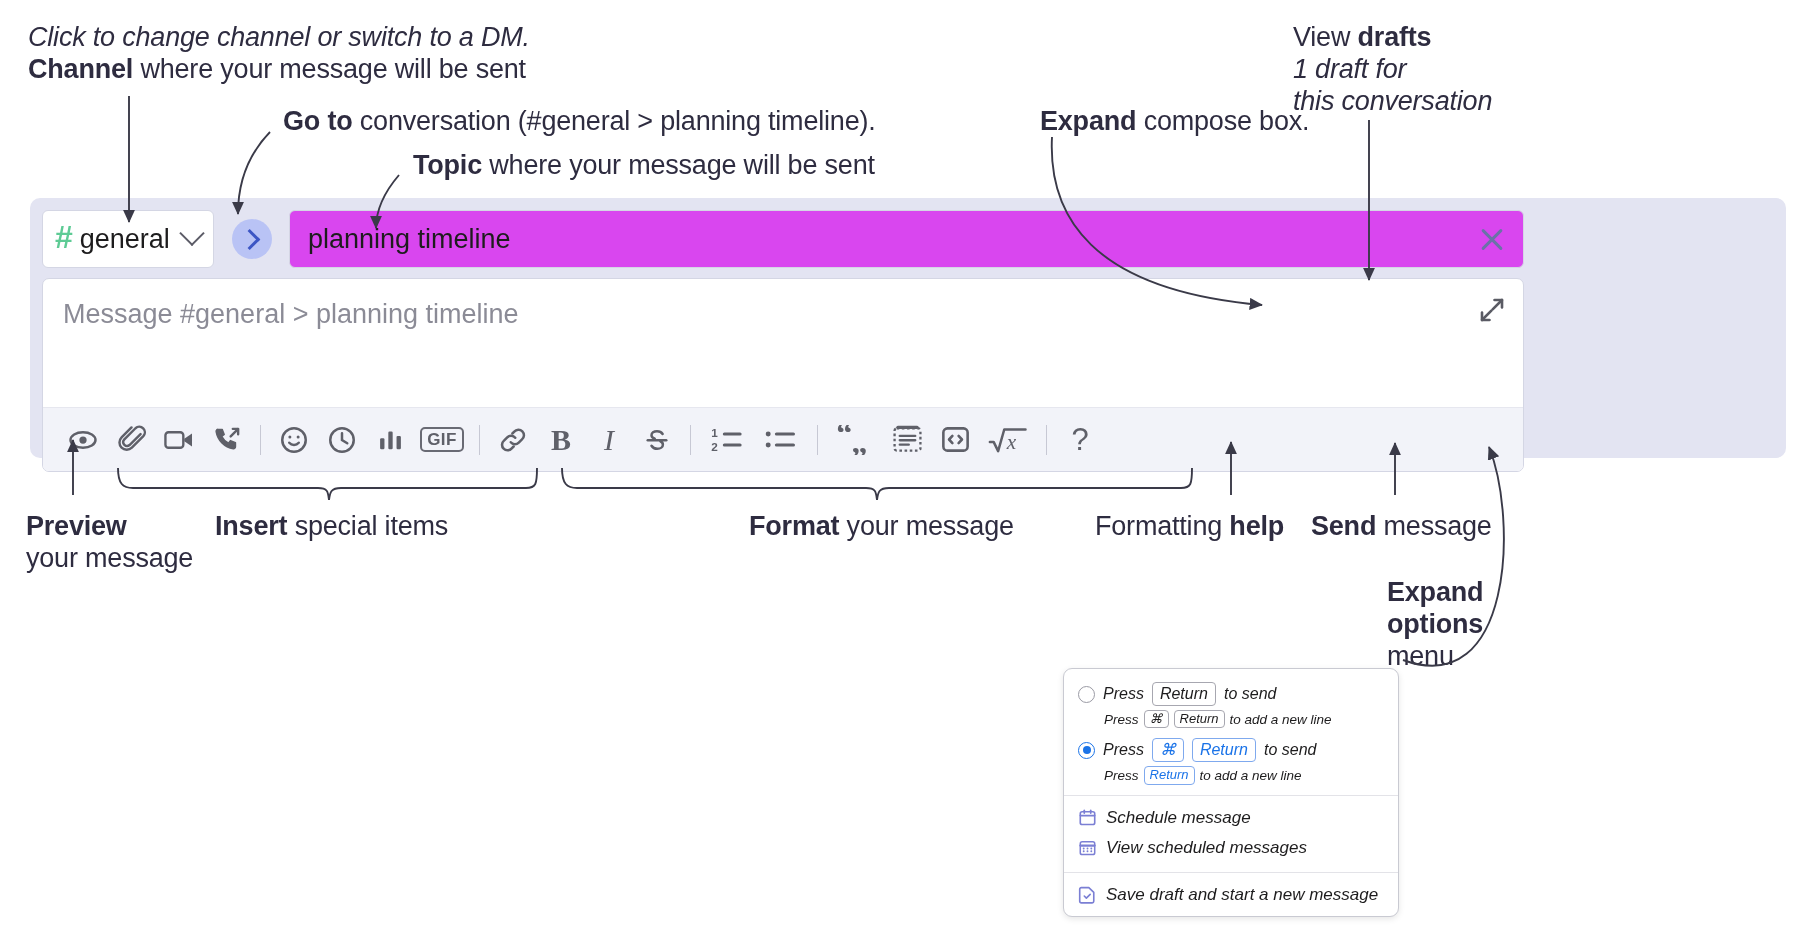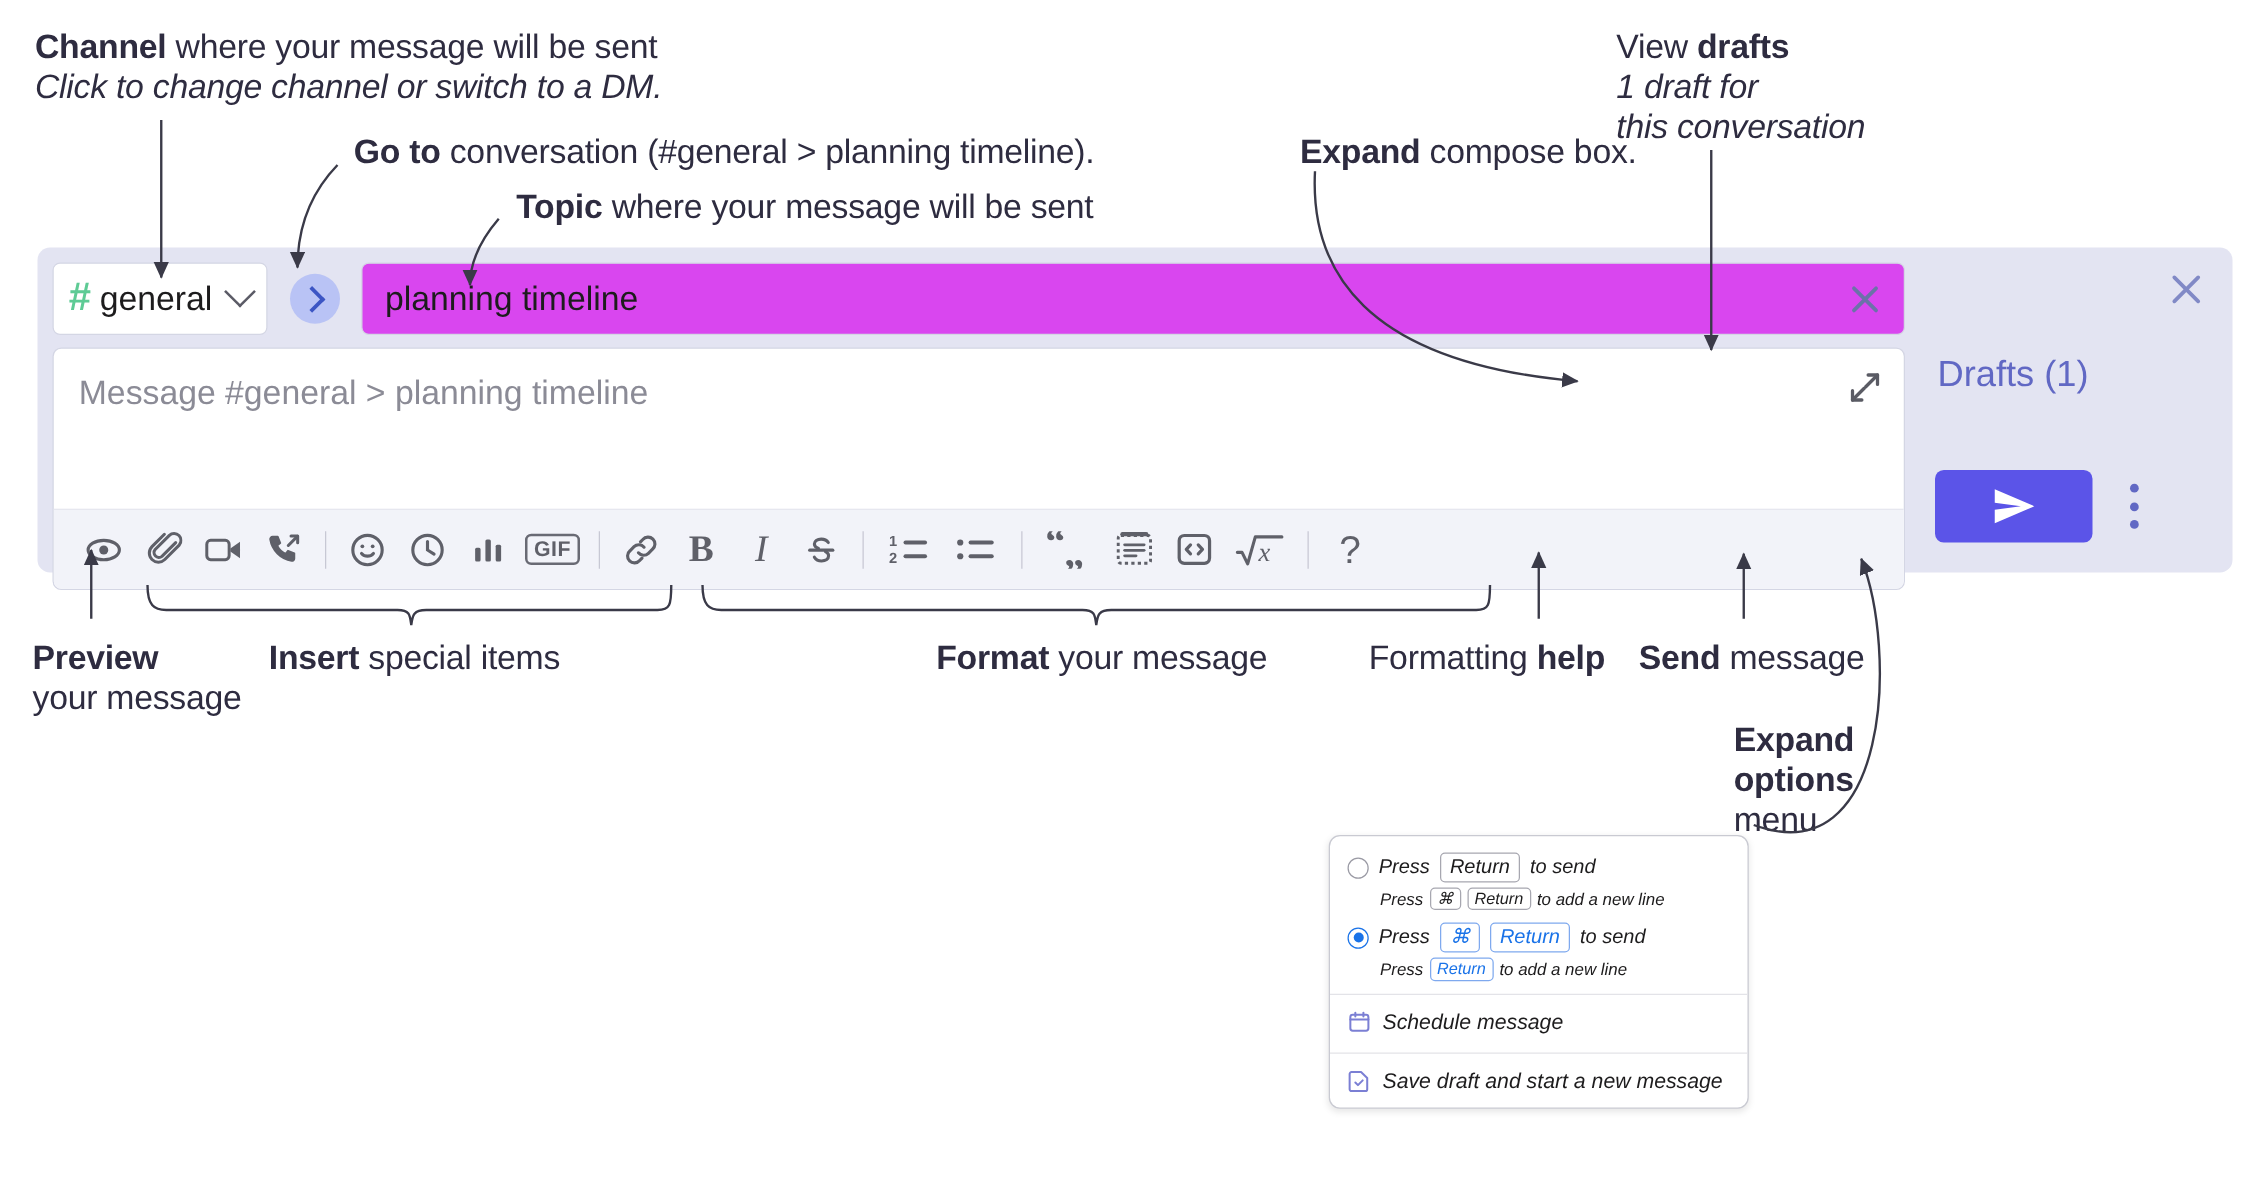--- a/index.html
+++ b/index.html
@@ -147,22 +147,22 @@
   .mitem{display:flex;align-items:center;gap:9px;padding:5px 14px;font-size:17px;cursor:pointer;}
   .mico{width:19px;height:19px;flex:none;color:#7b7fd4;}
 
   
   #overlay{position:absolute;left:0;top:0;width:1814px;height:944px;pointer-events:none;}
 </style>
 </head>
 <body>
 
 <div class="abs ann" style="left:28px;top:22px;">
+  <div><i>Click to change channel or switch to a DM.</i></div>
   <div><b>Channel</b><span> where your message will be sent</span></div>
-  <div><i>Click to change channel or switch to a DM.</i></div>
 </div>
 
 <div class="abs ann" style="left:283px;top:106px;">
   <b>Go to</b><span> conversation (#general &gt; planning timeline).</span>
 </div>
 
 <div class="abs ann" style="left:413px;top:150px;">
   <b>Topic</b><span> where your message will be sent</span>
 </div>
 
@@ -352,34 +352,20 @@
         <div class="tb-sep"></div>
 
         <div class="tb-btn">
           <span class="help-g">?</span>
         </div>
 
       </div>
     </div>
   </div>
 
-  <div id="right-rail">
-    <div id="panel-close"></div>
-    <div id="drafts-link">Drafts (1)</div>
-    <div id="send-button">
-      <svg viewBox="0 0 24 24" width="38" height="38" fill="#ffffff">
-          <path d="M2.4 20.6L22.4 12 2.4 3.4l0 6.8 13.2 1.8-13.2 1.8z"></path>
-        </svg>
-    </div>
-    <div id="kebab-button">
-      <span class="kdot"></span>
-      <span class="kdot"></span>
-      <span class="kdot"></span>
-    </div>
-  </div>
 
 </div>
 
 <div class="abs ann" style="left:26px;top:511px;">
   <div><b>Preview</b></div>
   <div><span>your message</span></div>
 </div>
 
 <div class="abs ann" style="left:215px;top:511px;">
   <b>Insert</b><span> special items</span>
@@ -438,20 +424,30 @@
       <svg viewBox="0 0 20 20" width="19" height="19" fill="none" stroke="#7b7fd4" stroke-width="1.7" stroke-linecap="round">
           <rect x="2.4" y="4" width="15.2" height="13.4" rx="2"></rect>
           <path d="M2.4 8h15.2"></path>
           <path d="M6.6 2.4v3"></path>
           <path d="M13.4 2.4v3"></path>
         </svg>
     </span>
     <span>Schedule message</span>
   </div>
 
+  <div class="mitem">
+    <span class="mico">
+      <svg viewBox="0 0 20 20" width="19" height="19" fill="none" stroke="#7b7fd4" stroke-width="1.6" stroke-linecap="round">
+          <rect x="2.4" y="4" width="15.2" height="13.4" rx="2"></rect>
+          <path d="M2.4 8h15.2" stroke-width="2.2"></path>
+          <path d="M6 11h.01M10 11h.01M14 11h.01M6 14h.01M10 14h.01M14 14h.01" stroke-width="2"></path>
+        </svg>
+    </span>
+    <span>View scheduled messages</span>
+  </div>
 
   <div class="mdiv"></div>
 
   <div class="mitem">
     <span class="mico">
       <svg viewBox="0 0 20 20" width="19" height="19" fill="none" stroke="#7b7fd4" stroke-width="1.7" stroke-linecap="round" stroke-linejoin="round">
           <path d="M3.4 2.8h8l5.2 5v9.4a1.6 1.6 0 01-1.6 1.6H3.4a1.6 1.6 0 01-1.6-1.6V4.4a1.6 1.6 0 011.6-1.6z"></path>
           <path d="M6.6 11.6l2.2 2.2 4-4"></path>
         </svg>
     </span>

